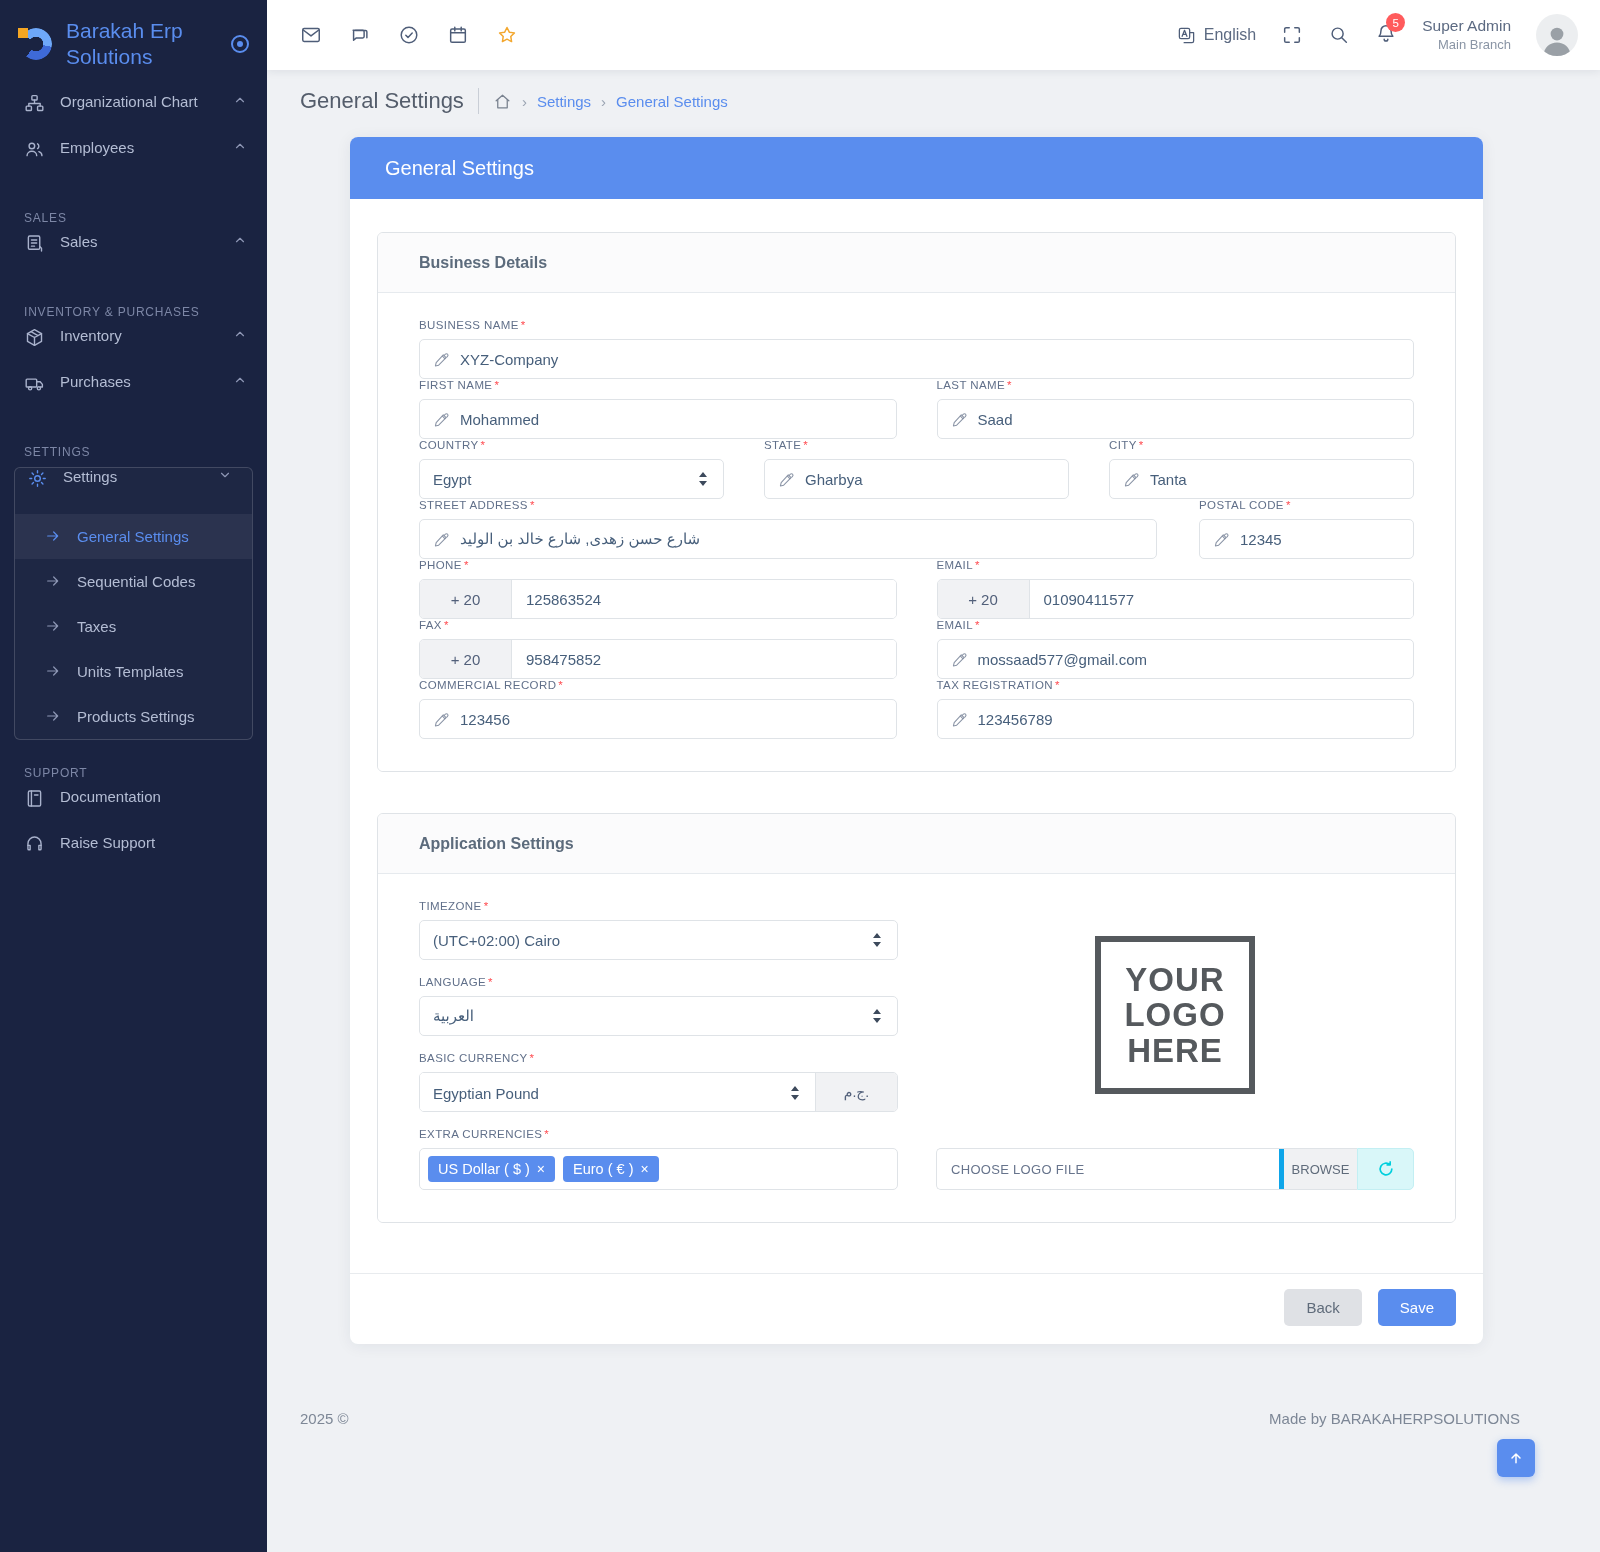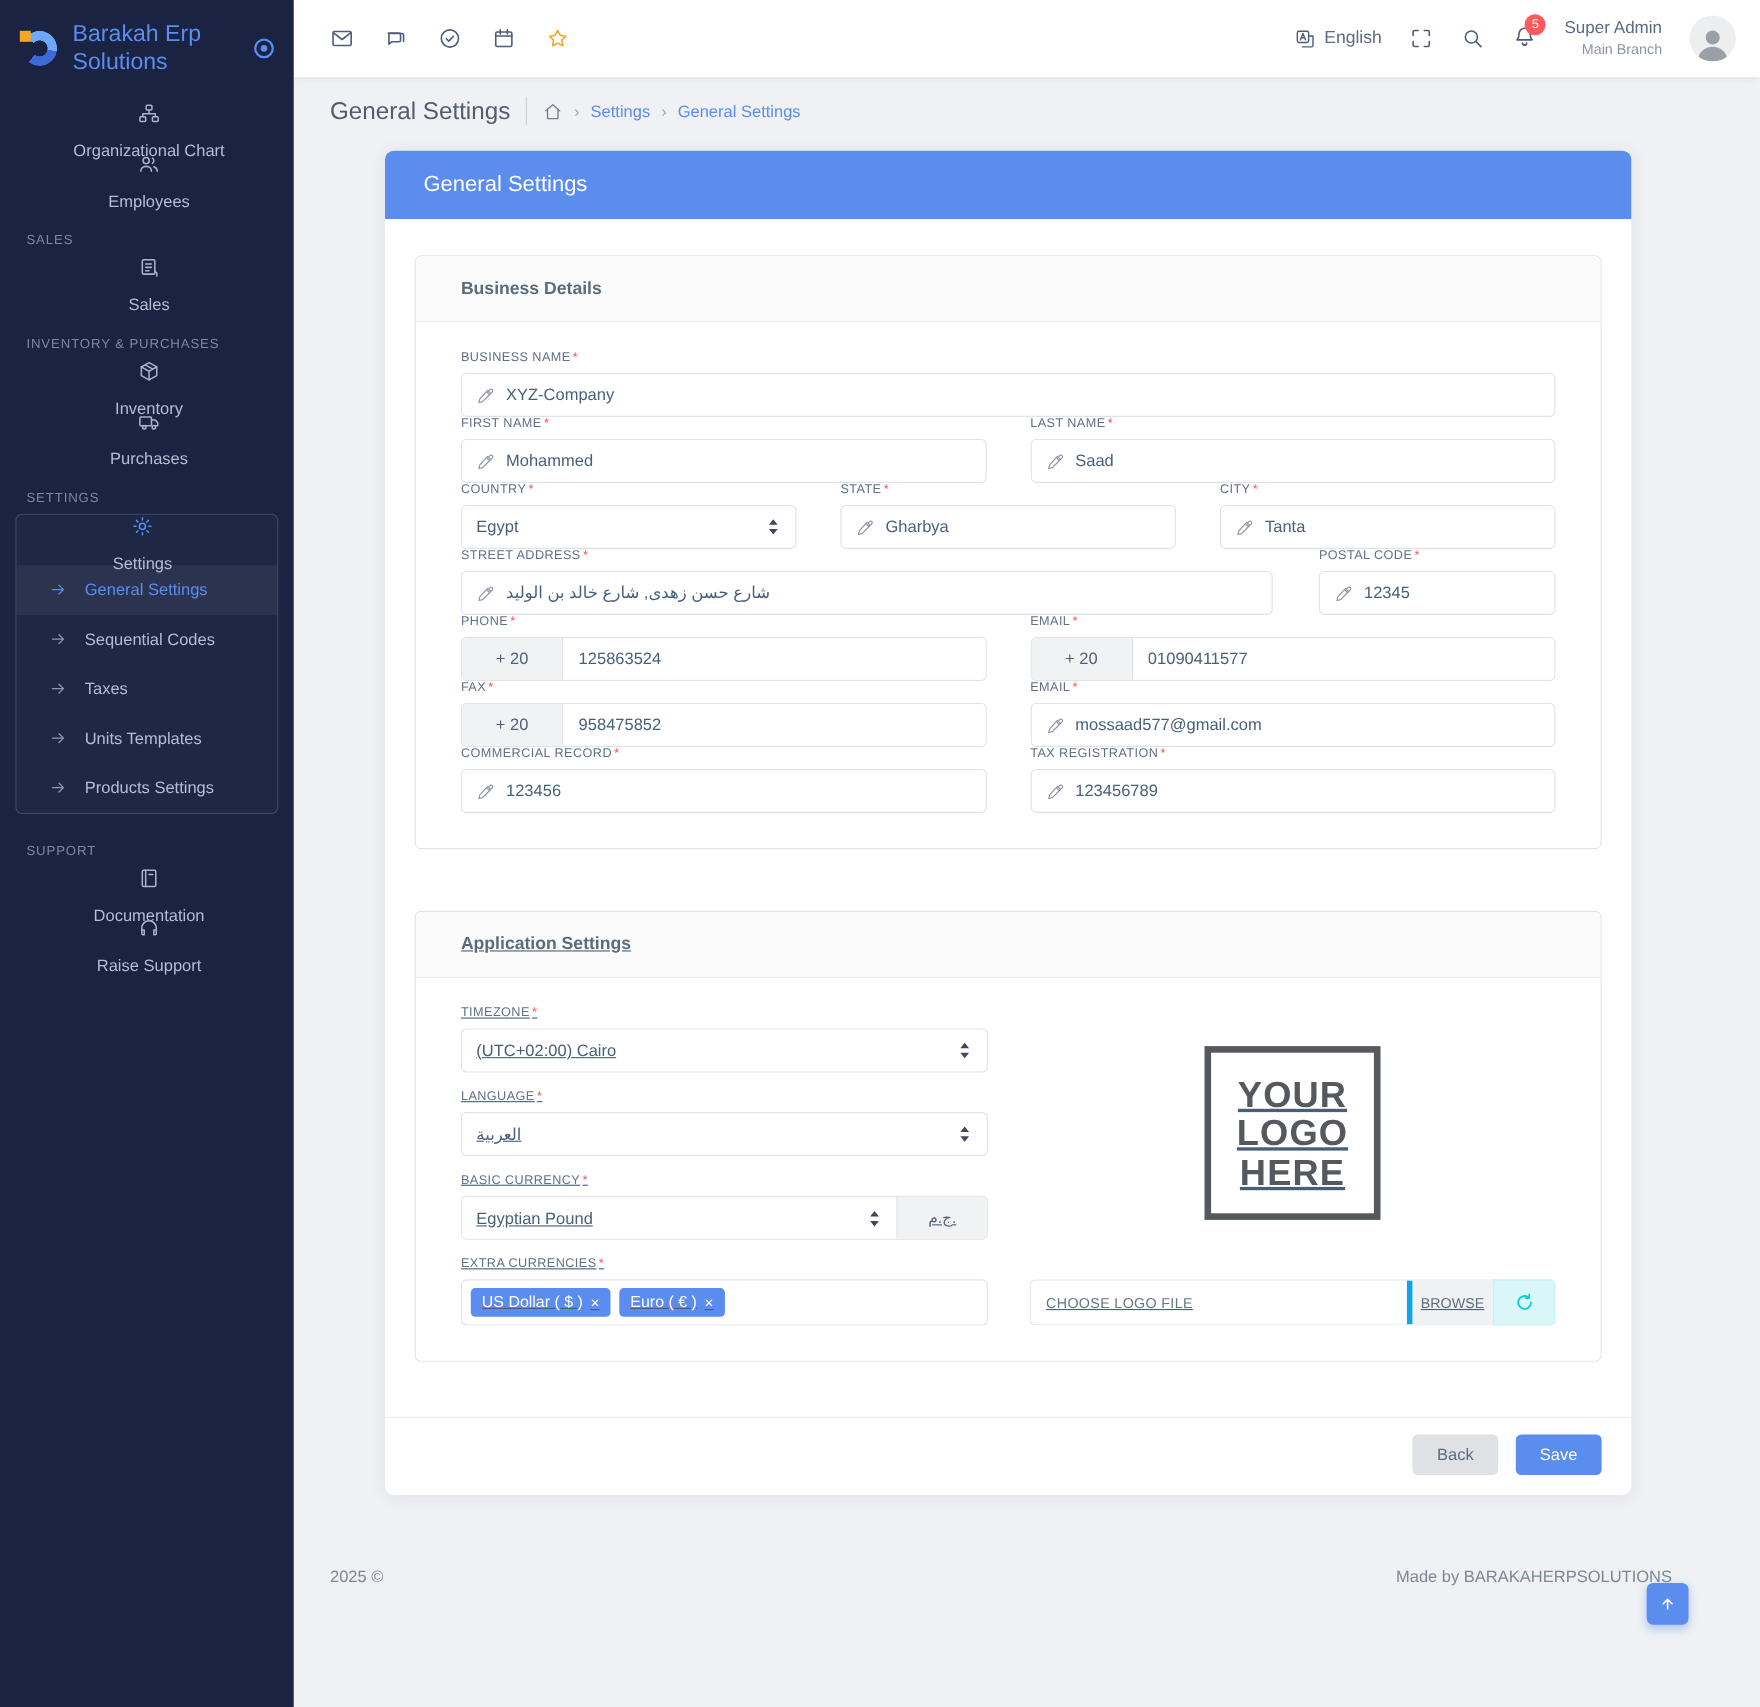--- a/index.html
+++ b/index.html
@@ -27,21 +27,21 @@
     background: conic-gradient(from -50deg, #6ea8f9 0 150deg, #3e6ad8 150deg 268deg, transparent 268deg 360deg);
     -webkit-mask: radial-gradient(circle, transparent 0 7px, #000 7.5px);
             mask: radial-gradient(circle, transparent 0 7px, #000 7.5px);
   }
   .logo-square { position:absolute; top:2px; left:0px; width:10px; height:10px; background:#f5a623; }
   .brand-name { color:#5a8dee; font-size:21px; line-height:1.25; font-weight:500; flex:1; }
   .collapse-toggle { width:18px; height:18px; border:2px solid #5a8dee; border-radius:50%; position:relative; cursor:pointer; }
   .collapse-toggle::after { content:""; position:absolute; inset:4px; background:#5a8dee; border-radius:50%; }
 
   .nav { padding-top: 8px; }
-  .nav-item { display:flex; align-items:center; height:46px; padding: 0 20px 0 24px; gap:15px; font-size:15px; color:#b4bdd4; cursor:pointer;flex-direction:column; }
+  .nav-item { display:flex; align-items:flex-start; height:46px; padding: 0 20px 0 24px; gap:15px; font-size:15px; color:#b4bdd4; cursor:pointer; }
   .nav-item .sic { flex: 0 0 21px; }
   .nav-item .lbl { flex:1; }
   .sec-label { font-size:12px; letter-spacing:0.8px; color:#7d87a6; margin: 26px 0 8px 24px; }
 
   .settings-group { margin: 2px 14px 0 14px; border:1px solid rgba(255,255,255,0.16); border-radius:6px; background: rgba(255,255,255,0.02); overflow:hidden; }
   .settings-group .nav-item { padding-left: 12px; }
   .sub-item { display:flex; align-items:center; height:45px; padding-left: 30px; gap:16px; font-size:15px; color:#b4bdd4; cursor:pointer; }
   .sub-item.active { background: rgba(255,255,255,0.06); color:#5a8dee; }
   .sub-item.active .arr { stroke:#5a8dee; }
 
@@ -75,21 +75,21 @@
 
   
   .card { width:1133px; margin:5px 0 0 83px; background:#fff; border-radius:8px; box-shadow:0 2px 16px rgba(25,42,70,0.07); }
   .card-header { height:62px; background:#5a8dee; border-radius:8px 8px 0 0; display:flex; align-items:center; padding:0 35px; }
   .card-header h2 { color:#fff; font-size:20px; font-weight:500; }
 
   .fieldset { margin:33px 27px 0 27px; border:1px solid #dfe3e7; border-radius:6px; overflow:hidden; }
   .fieldset-header { height:60px; background:#fbfbfc; border-bottom:1px solid #e6eaee; display:flex; align-items:center; padding:0 41px; }
   .fieldset-header h3 { font-size:16px; color:#5c6b7c; font-weight:600; }
   .fieldset-body { padding:26px 41px 32px 41px; background:#fff; }
-  .fieldset.app { margin-top:56px;text-decoration:underline; }
+  .fieldset.app { margin-top:41px; }
 
   .f-label { display:block; font-size:11.5px; letter-spacing:0.4px; color:#61708a; margin-bottom:8px; }
   .req { color:#ff4c51; margin-left:2px; }
   .frow { display:flex; gap:40px; }
   .frow:last-child { margin-bottom:0; }
   .fcol { flex:1; min-width:0; }
   .fcol-street { flex:0 0 738px; }
 
   .input, .select {
     display:flex; align-items:center; height:40px;

